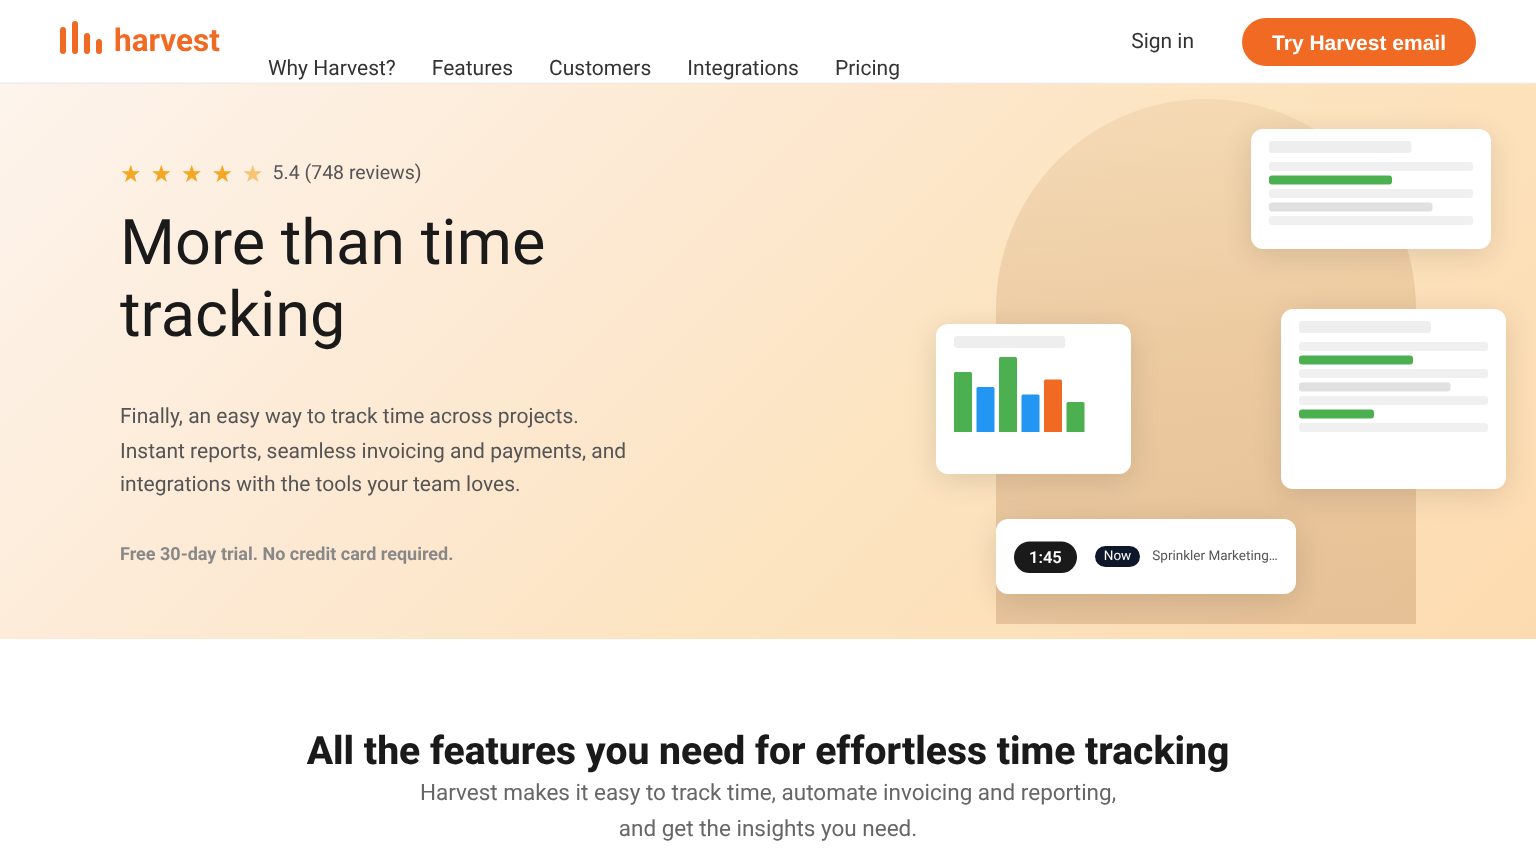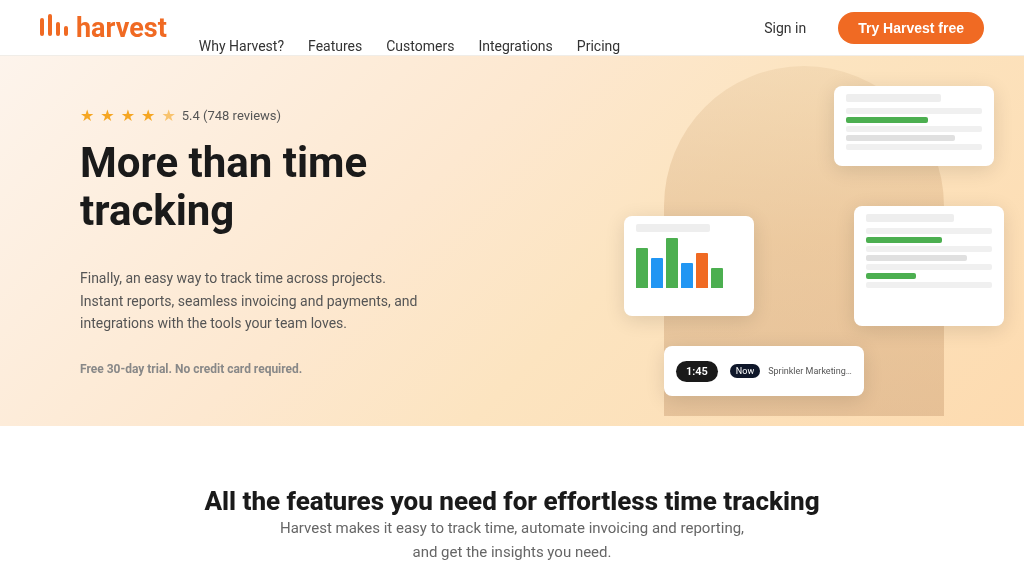--- a/index.html
+++ b/index.html
@@ -7,42 +7,42 @@
 
     
     .navbar {
       display: flex; align-items: center; justify-content: space-between;
       padding: 0 40px; height: 56px; background: #fff;
       border-bottom: 1px solid #f0ede8;
     }
     .nav-left { display: flex; align-items: center; gap: 32px; }
     .logo { display: flex; align-items: center; gap: 8px; text-decoration: none; }
     .logo-icon { color: #f06a23; font-size: 22px; font-weight: 900; letter-spacing: -1px; }
-    .logo-text { color: #f06a23; font-size: 27px; font-weight: 700; }
+    .logo-text { color: #f06a23; font-size: 21px; font-weight: 700; }
     .nav-links { display: flex; gap: 24px; }
     .nav-link { color: #333; font-size: 14px; text-decoration: none; cursor: pointer; margin-top: 36px; }
     .nav-right { display: flex; align-items: center; gap: 32px; }
     .sign-in { color: #333; font-size: 14px; text-decoration: none; cursor: pointer; }
     .cta-btn {
       background: #f06a23; color: #fff; border: none; border-radius: 24px;
       padding: 8px 20px; font-size: 14px; font-weight: 600; cursor: pointer;
     }
 
     
     .hero {
       background: linear-gradient(135deg, #fdf4ec 0%, #fde8d0 40%, #fce4c0 60%, #fddbb0 100%);
       min-height: 370px; position: relative; overflow: hidden;
       display: flex; align-items: center; padding: 40px 80px 40px 80px;
     }
     .hero-content { max-width: 420px; z-index: 2; position: relative; }
     .stars { display: flex; align-items: center; gap: 6px; margin-bottom: 14px; }
     .star { color: #f5a623; font-size: 16px; }
     .star-half { color: #f5a623; font-size: 16px; opacity: 0.6; }
     .rating-text { font-size: 13px; color: #555; }
-    .hero-title { font-size: 42px; font-weight: 700; color: #1a1a1a; line-height: 1.15; margin-bottom: 32px; }
+    .hero-title { font-size: 42px; font-weight: 400; color: #1a1a1a; line-height: 1.15; margin-bottom: 32px; }
     .hero-desc { font-size: 14px; color: #555; line-height: 1.6; margin-bottom: 28px; max-width: 340px; }
     .email-row { display: flex; gap: 0; margin-bottom: 10px; }
     .email-input {
       flex: 1; padding: 12px 16px; border: 1.5px solid #ddd; border-radius: 6px 0 0 6px;
       font-size: 14px; color: #999; outline: none; background: #fff;
     }
     .get-started-btn {
       background: #f06a23; color: #fff; border: none; border-radius: 0 6px 6px 0;
       padding: 12px 20px; font-size: 14px; font-weight: 600; cursor: pointer; white-space: nowrap;
     }
@@ -112,21 +112,21 @@
       <div class="nav-links">
         <a class="nav-link">Why Harvest?</a>
         <a class="nav-link">Features</a>
         <a class="nav-link">Customers</a>
         <a class="nav-link">Integrations</a>
         <a class="nav-link">Pricing</a>
       </div>
     </div>
     <div class="nav-right">
       <a class="sign-in">Sign in</a>
-      <button class="cta-btn">Try Harvest free</button>
+      <button class="cta-btn">Try Harvest email</button>
     </div>
   </div>
 </nav>
 
 <section class="hero">
   <div class="hero-content">
 
     <div class="stars">
       <span class="star">★</span>
       <span class="star">★</span>

